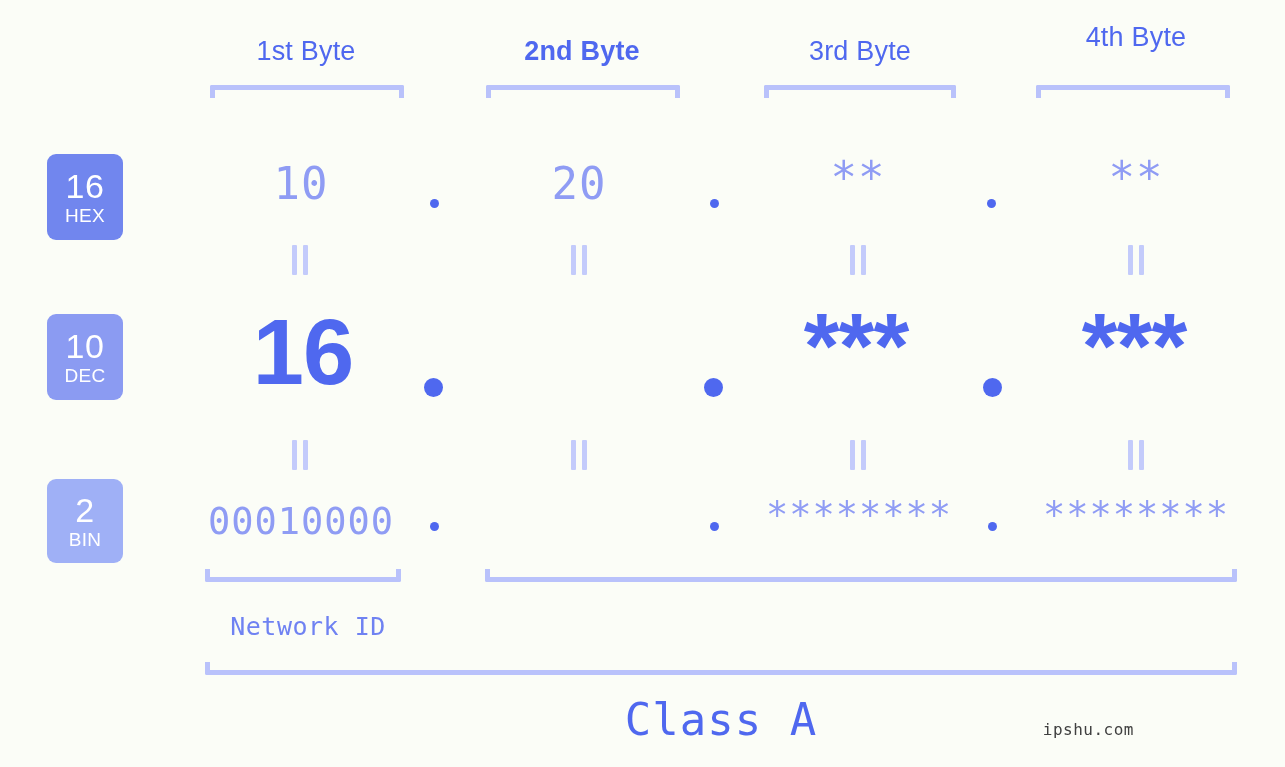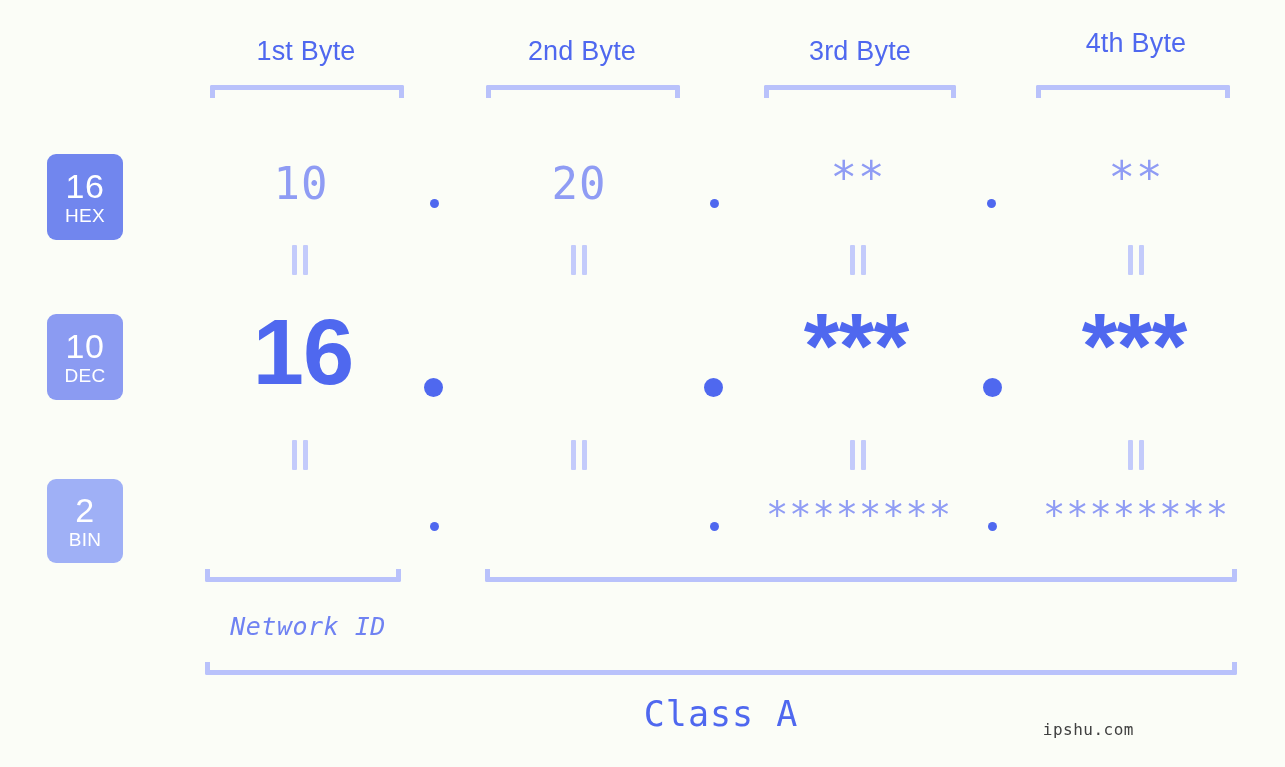--- a/index.html
+++ b/index.html
@@ -135,51 +135,50 @@
 
   
   .section-label {
     position: absolute;
     text-align: center;
     color: #6f82f2;
     font-family: "DejaVu Sans Mono", monospace;
     font-size: 25px;
     white-space: nowrap;
     letter-spacing: 0.5px;
-    font-style: italic;
   }
   .class-label {
     position: absolute;
     text-align: center;
     color: #4f68ef;
     font-family: "DejaVu Sans Mono", monospace;
-    font-size: 35px;
+    font-size: 44px;
     white-space: nowrap;
     letter-spacing: 1px;
   }
 
   .watermark {
     position: absolute;
     right: 14px;
     bottom: 28px;
     color: #404040;
     font-family: "DejaVu Sans Mono", monospace;
     font-size: 16px;
     letter-spacing: 0.5px;
   }
 </style>
 </head>
 <body>
 
 <div class="stage">
 
   <div class="byte-header" style="left:210px; top:36px; width:192px;">1st Byte</div>
-  <div class="byte-header" style="left:486px; top:36px; width:192px;">2nd Byte</div>
+  <div class="byte-header" style="left:486px; top:36px; width:192px;font-weight:bold;">2nd Byte</div>
   <div class="byte-header" style="left:764px; top:36px; width:192px;">3rd Byte</div>
-  <div class="byte-header" style="left:1040px; top:28px; width:192px;">4th Byte</div>
+  <div class="byte-header" style="left:1040px; top:22px; width:192px;">4th Byte</div>
 
   <div class="bracket-down" style="left:210px; top:85px; width:194px;"></div>
   <div class="bracket-down" style="left:486px; top:85px; width:194px;"></div>
   <div class="bracket-down" style="left:764px; top:85px; width:192px;"></div>
   <div class="bracket-down" style="left:1036px; top:85px; width:194px;"></div>
 
   <div class="badge" style="left:47px; top:154px; height:86px; background:#7186ee;">
     <span class="num">16</span>
     <span class="abbr">HEX</span>
   </div>
@@ -212,20 +211,21 @@
   <div class="eq" style="left:292px; top:440px;"></div>
   <div class="eq" style="left:571px; top:440px;"></div>
   <div class="eq" style="left:850px; top:440px;"></div>
   <div class="eq" style="left:1128px; top:440px;"></div>
 
   <div class="badge" style="left:47px; top:479px; height:84px; background:#9fb0f6;">
     <span class="num">2</span>
     <span class="abbr">BIN</span>
   </div>
 
+  <div class="val binval" style="left:200px; top:500px; width:202px;">00010000</div>
   <div class="dot dot-sm" style="left:430px; top:522px;"></div>
   <div class="dot dot-sm" style="left:710px; top:522px;"></div>
   <div class="val binval" style="left:758px; top:494px; width:202px;">********</div>
   <div class="dot dot-sm" style="left:988px; top:522px;"></div>
   <div class="val binval" style="left:1035px; top:494px; width:202px;">********</div>
 
   <div class="bracket-up" style="left:205px; top:569px; width:196px;"></div>
   <div class="bracket-up" style="left:485px; top:569px; width:752px;"></div>
 
   <div class="section-label" style="left:205px; top:612px; width:206px;">Network ID</div>

